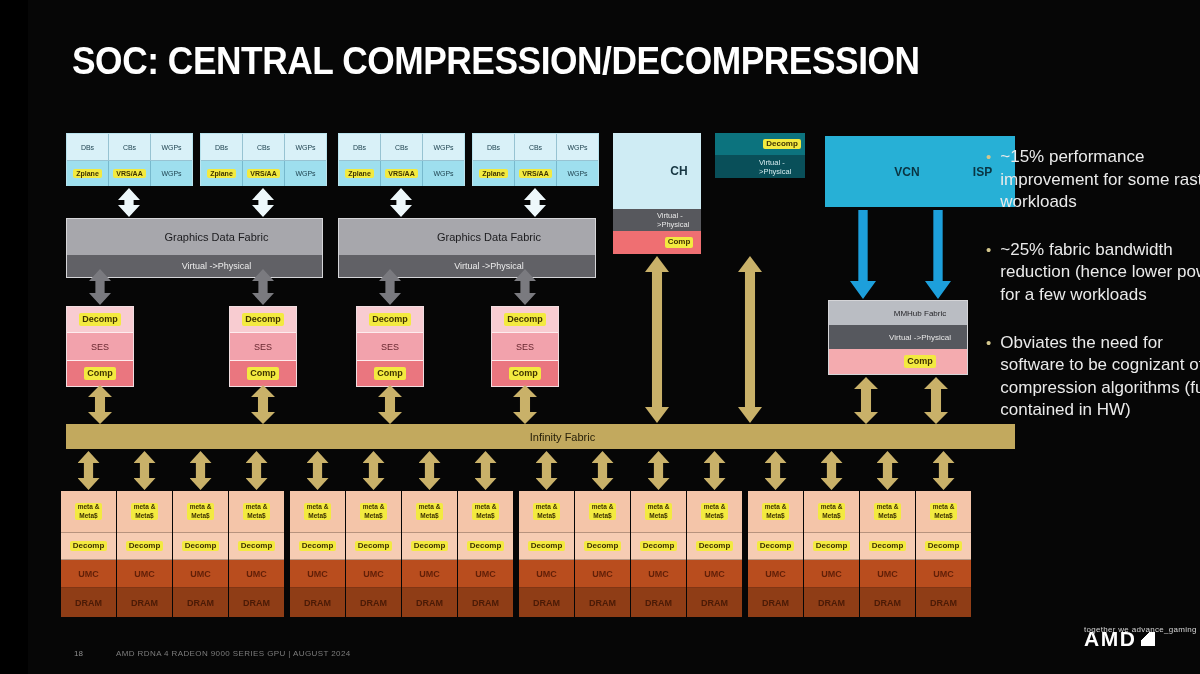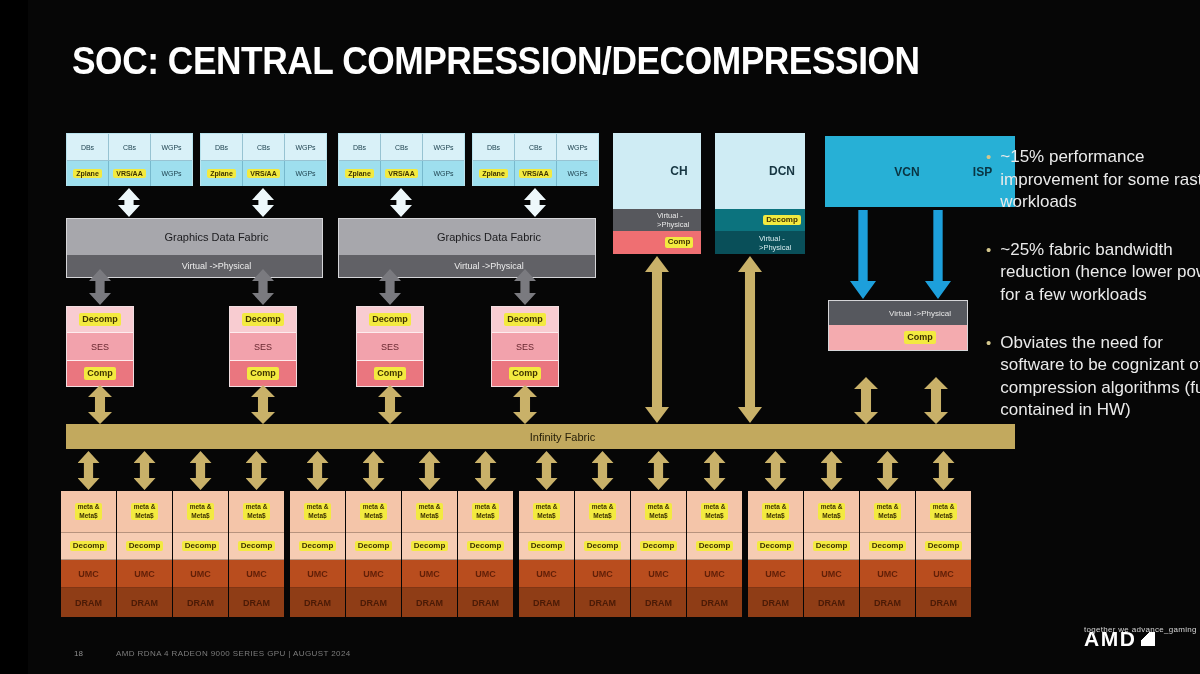--- a/index.html
+++ b/index.html
@@ -249,37 +249,37 @@
 
   <div class="abs ch">
     <div class="io-main ctr">CH</div>
     <div class="io-gray ctr">Virtual -&gt;Physical</div>
     <div class="io-red ctr">
         <span class="chip" style="font-size:8px">Comp</span>
       </div>
   </div>
 
   <div class="abs dcn">
-    <div class="io-main ctr">DCN</div>
     <div class="io-teal ctr">
         <span class="chip" style="font-size:8px">Decomp</span>
       </div>
     <div class="io-dteal ctr">Virtual -&gt;Physical</div>
   </div>
 
   <div class="abs dbl16 tan" style="left:617px;top:256px;width:24px;height:167px;"></div>
   <div class="abs dbl16 tan" style="left:710px;top:256px;width:24px;height:167px;"></div>
 
   <div class="vblk isp ctr">ISP</div>
   <div class="vblk vcn ctr">VCN</div>
 
   <div class="abs arrdown bluearr" style="left:822px;top:210px;width:26px;height:89px;"></div>
   <div class="abs arrdown bluearr" style="left:897px;top:210px;width:26px;height:89px;"></div>
 
   <div class="abs mmhub">
+    <div class="mm-top ctr">MMHub Fabric</div>
     <div class="mm-mid ctr">Virtual -&gt;Physical</div>
     <div class="mm-bot ctr">
         <span class="chip" style="font-size:9px">Comp</span>
       </div>
   </div>
 
   <div class="abs dbl12 tan" style="left:826px;top:377px;width:24px;height:47px;"></div>
   <div class="abs dbl12 tan" style="left:896px;top:377px;width:24px;height:47px;"></div>
 
   <div class="abs fabric ctr">Infinity Fabric</div>

